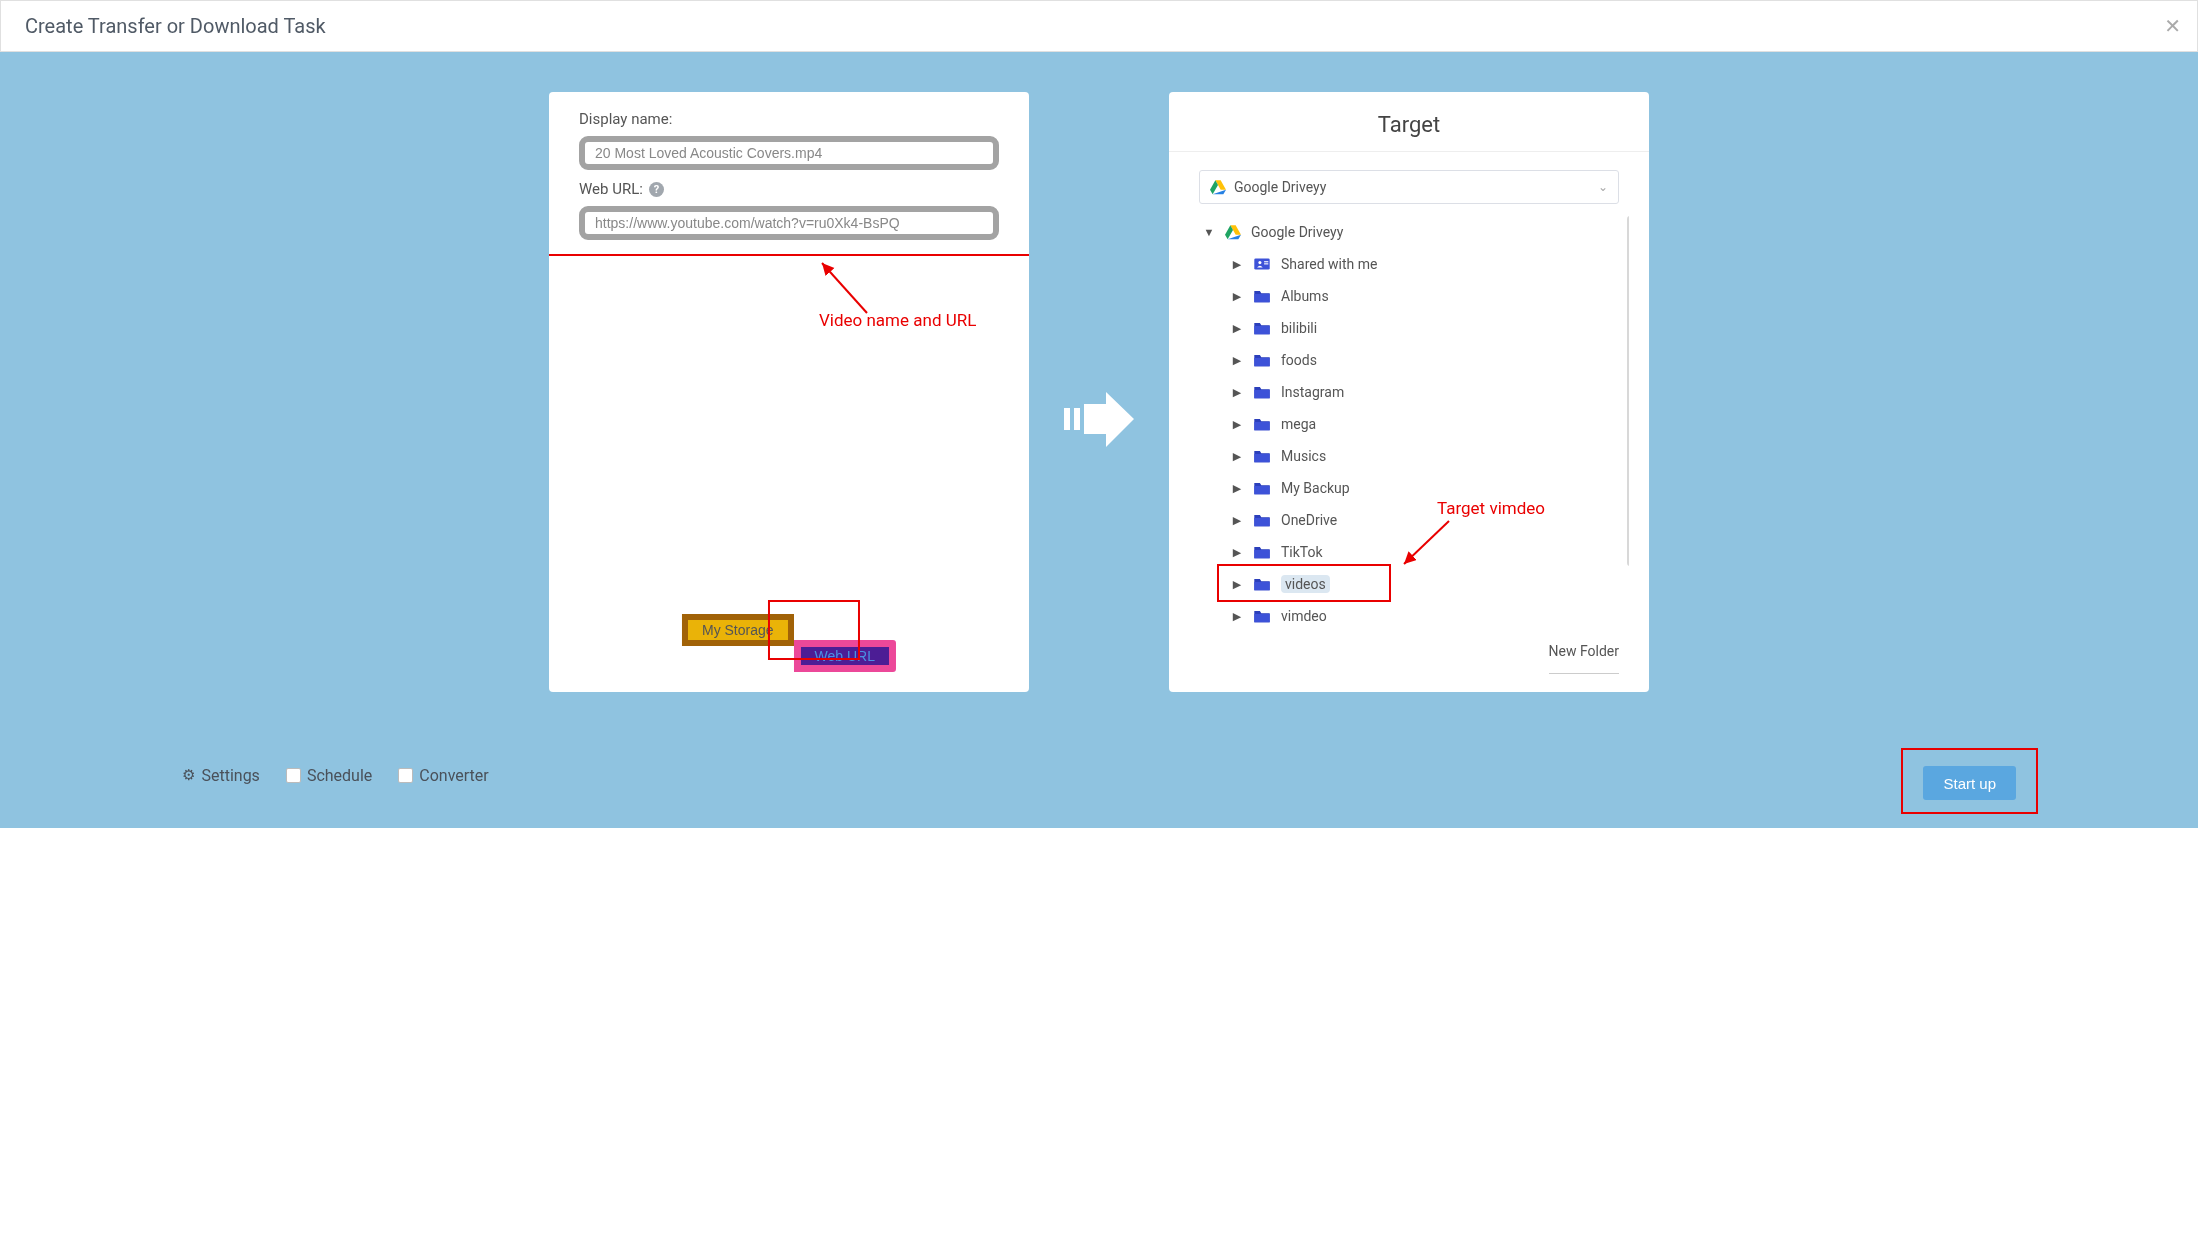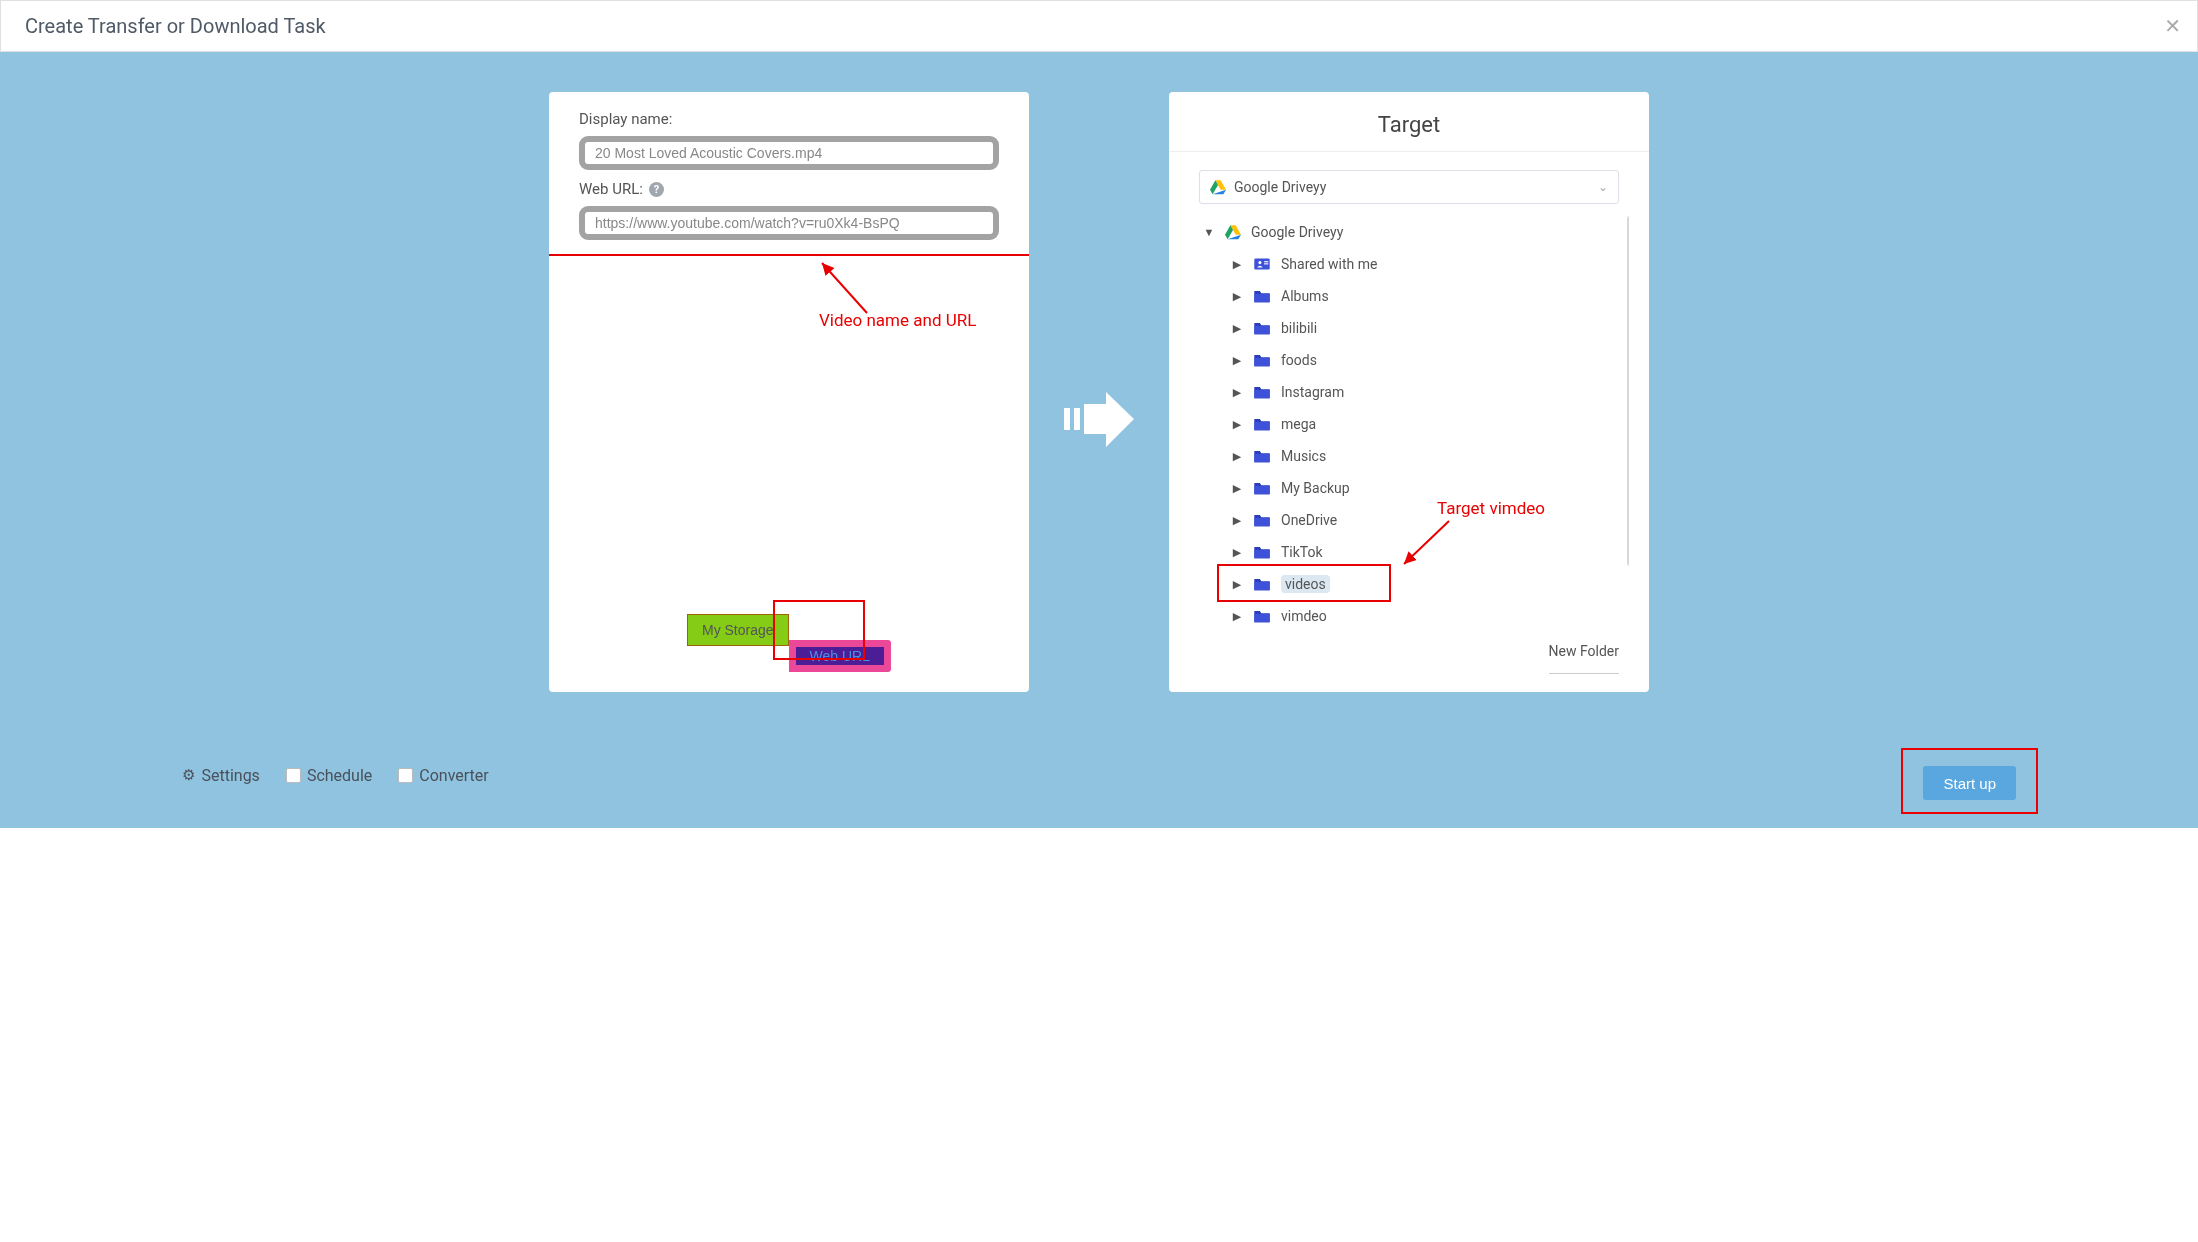--- a/index.html
+++ b/index.html
@@ -96,22 +96,22 @@
       position: absolute;
       bottom: 20px;
       left: 50%;
       transform: translateX(-50%);
       display: flex;
       gap: 0;
     }
     .tab-btn {
       height: 32px;
       padding: 0 14px;
-      border: 1px solid #a16207;
-      background: #84cc16;
+      border: 6px solid #a16207;
+      background: #eab308;
       font-size: 14px;
       color: #555;
       cursor: pointer;
     }
     .tab-btn:first-child { border-radius: 3px 0 0 3px; }
     .tab-btn:last-child { border-radius: 0 3px 3px 0; border-left: none; }
     .tab-btn.active {
       background: #4c1d95;
       color: #4a90e2;
       border: 7px solid #ec4899;

